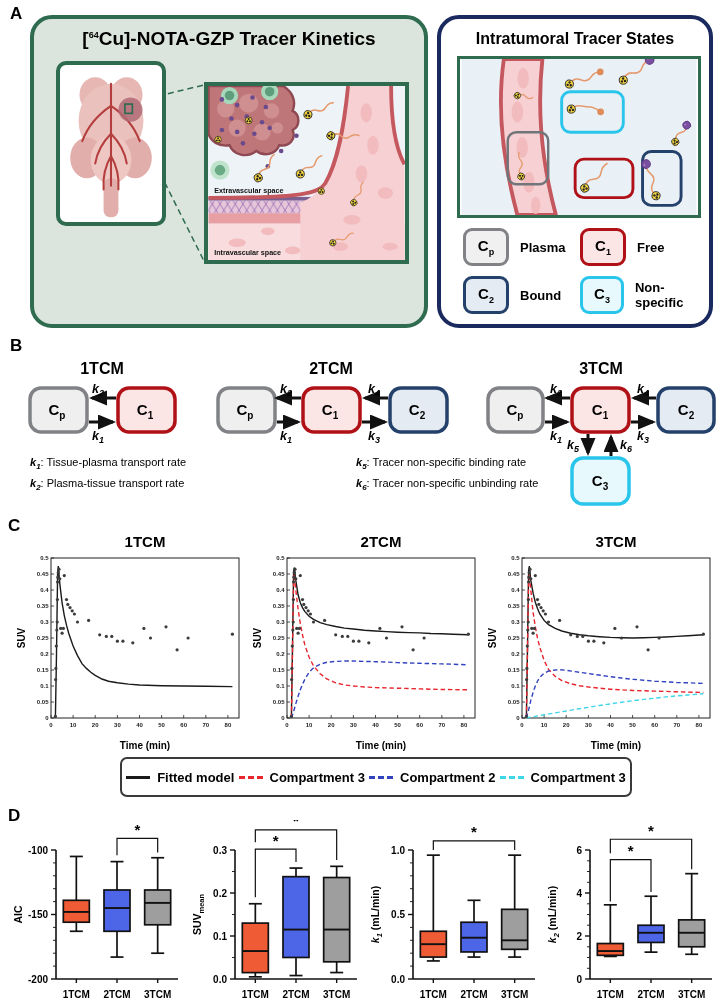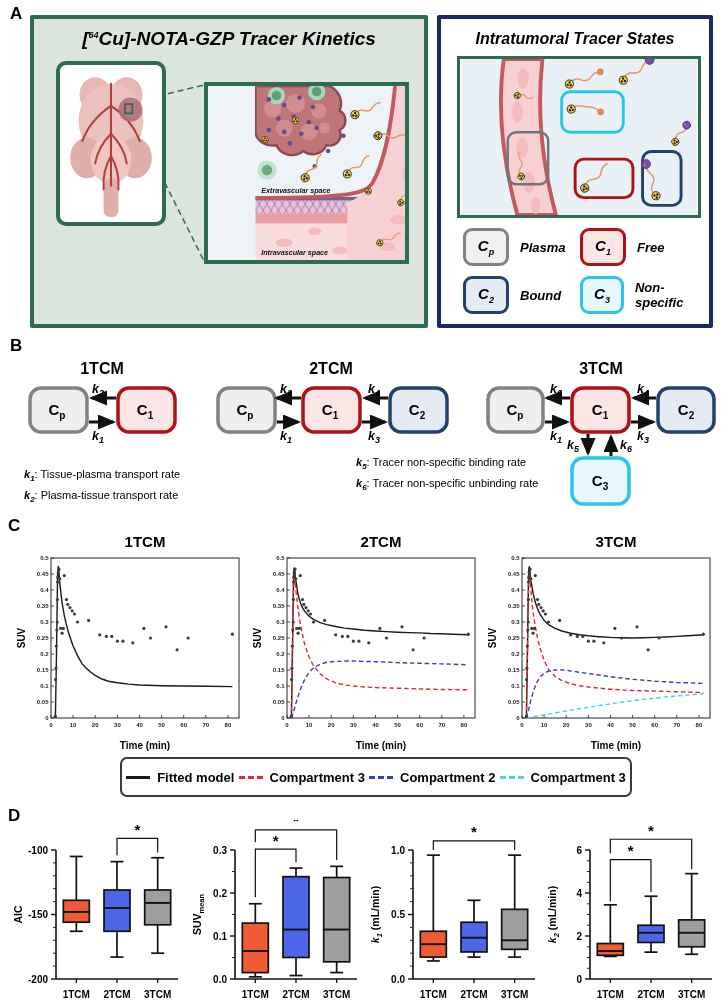--- a/index.html
+++ b/index.html
@@ -1,27 +1,27 @@
 <!DOCTYPE html>
 <html><head>
 <meta charset="utf-8">
 <style>
   html,body{margin:0;padding:0;background:#fff;}
   body{font-family:"Liberation Sans",sans-serif;color:#000;}
   .root{position:relative;width:721px;height:1007px;background:#fff;overflow:hidden;}
   .panel-label{position:absolute;font-size:17px;font-weight:bold;}
   
-  .abox{position:absolute;box-sizing:border-box;border-radius:2px;font-style:italic;}
+  .abox{position:absolute;box-sizing:border-box;border-radius:22px;}
   .abox-left{left:30px;top:15px;width:398px;height:313px;background:#dce5dd;border:4px solid #2e6b4f;}
   .abox-right{left:437px;top:15px;width:276px;height:313px;background:#fff;border:4px solid #1b2a5e;}
   .abox-title{position:absolute;left:0;right:0;text-align:center;font-weight:bold;}
   .abox-left .abox-title{top:9px;font-size:19px;}
   .abox-right .abox-title{top:11px;font-size:16px;text-align:center;}
   .brainbox{position:absolute;left:22px;top:42px;width:110px;height:165px;background:#fff;border:4px solid #2e6b4f;border-radius:10px;box-sizing:border-box;overflow:hidden;}
-  .insetbox{position:absolute;left:170px;top:63px;width:205px;height:182px;border:4px solid #2e6b4f;box-sizing:border-box;overflow:hidden;background:#eef3f8;padding-left:47px;}
+  .insetbox{position:absolute;left:170px;top:63px;width:205px;height:182px;border:4px solid #2e6b4f;box-sizing:border-box;overflow:hidden;background:#eef3f8;}
   .connector{position:absolute;left:0;top:0;width:398px;height:313px;pointer-events:none;}
   .apill{position:absolute;left:38px;top:258px;width:320px;height:42px;background:#fff;border:2px solid #25355e;border-radius:14px;box-sizing:border-box;display:flex;align-items:center;justify-content:center;gap:8px;}
   .apill .lbl{font-weight:bold;font-size:13px;}
   .rillus{position:absolute;left:16px;top:37px;width:244px;height:162px;border:3px solid #2e6b4f;box-sizing:border-box;overflow:hidden;}
   .rleg-item{position:absolute;display:flex;align-items:center;gap:11px;}
   .chip{width:46px;height:38px;border-radius:9px;border:3.5px solid #888;box-sizing:border-box;display:flex;align-items:center;justify-content:center;font-weight:bold;font-size:15px;}
   .chip sub,.sub-sm{font-size:9px;}
   .rleg-label{font-weight:bold;font-size:13px;}
   sup.s64{font-size:9px;}
   
@@ -365,21 +365,21 @@
       <line x1="611" y1="120" x2="611" y2="101" stroke="#111" stroke-width="3" marker-end="url(#ah)"></line>
       <text class="kl" x="556" y="57" text-anchor="middle"><tspan>k</tspan><tspan class="ksub" dy="3">2</tspan></text>
       <text class="kl" x="556" y="104" text-anchor="middle"><tspan>k</tspan><tspan class="ksub" dy="3">1</tspan></text>
       <text class="kl" x="643" y="57" text-anchor="middle"><tspan>k</tspan><tspan class="ksub" dy="3">4</tspan></text>
       <text class="kl" x="643" y="104" text-anchor="middle"><tspan>k</tspan><tspan class="ksub" dy="3">3</tspan></text>
       <text class="kl" x="579" y="113" text-anchor="end"><tspan>k</tspan><tspan class="ksub" dy="3">5</tspan></text>
       <text class="kl" x="620" y="113" text-anchor="start"><tspan>k</tspan><tspan class="ksub" dy="3">6</tspan></text>
     </g>
   </svg>
 
-  <div class="bdefs" style="left:24px;top:454px;margin-top:12px;">
+  <div class="bdefs" style="left:30px;top:454px;">
     <div><span class="ksym"><span>k</span><sub>1</sub></span><span>: Tissue-plasma transport rate</span></div>
     <div><span class="ksym"><span>k</span><sub>2</sub></span><span>: Plasma-tissue transport rate</span></div>
   </div>
   <div class="bdefs" style="left:356px;top:454px;">
     <div><span class="ksym"><span>k</span><sub>5</sub></span><span>: Tracer non-specific binding rate</span></div>
     <div><span class="ksym"><span>k</span><sub>6</sub></span><span>: Tracer non-specific unbinding rate</span></div>
   </div>
 
   <div class="panel-label" style="left:8px;top:516px;">C</div>
 

